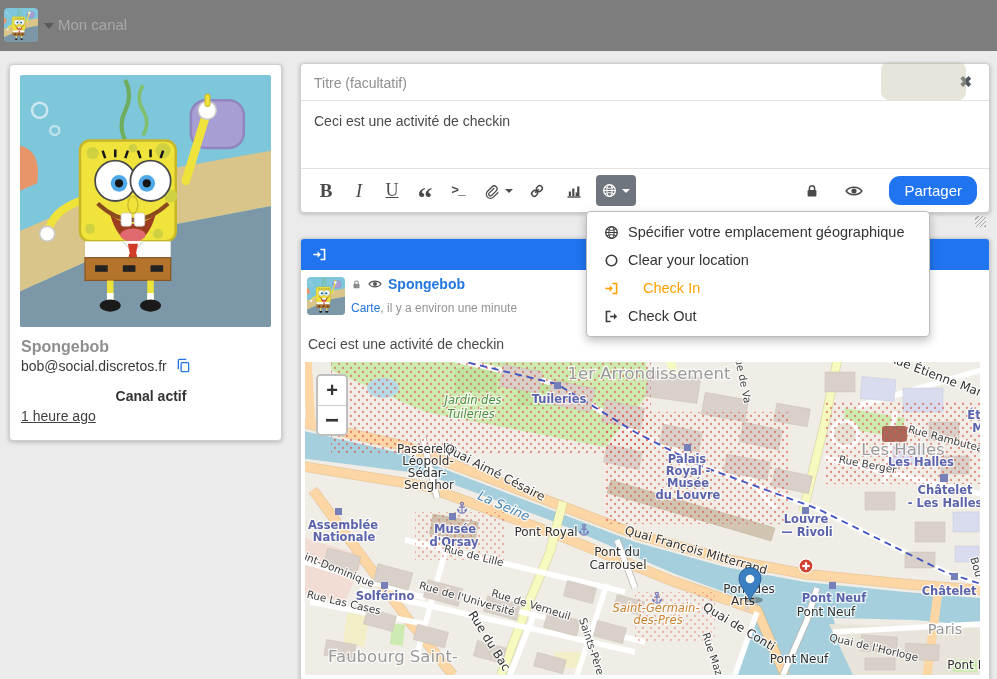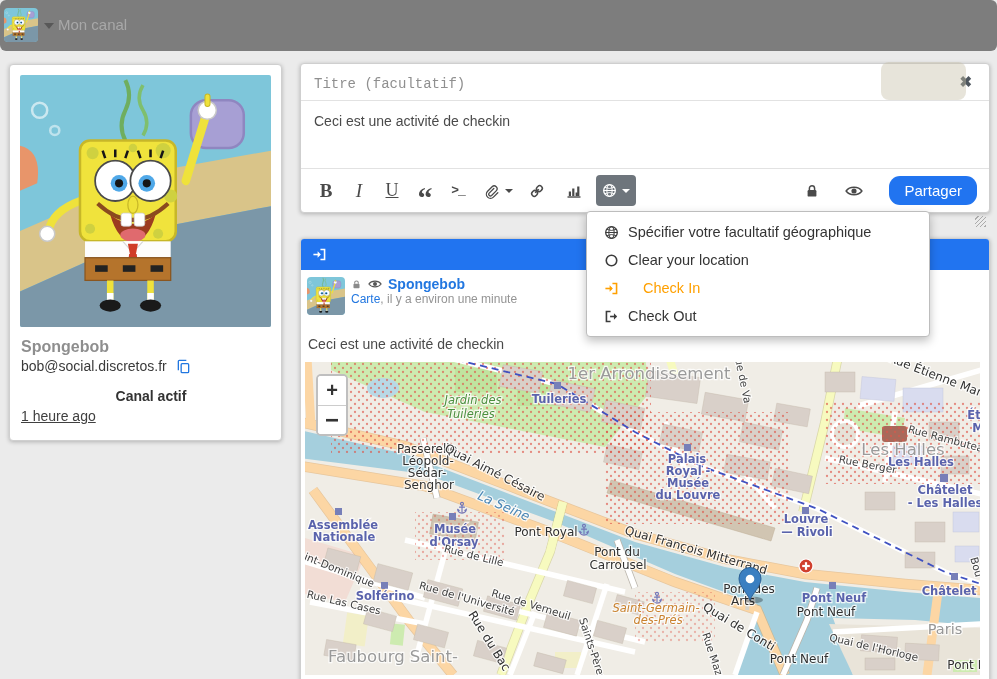--- a/index.html
+++ b/index.html
@@ -1,40 +1,40 @@
 <!DOCTYPE html>
 <html><head>
 <meta charset="utf-8">
 <style>
   * { margin:0; padding:0; box-sizing:border-box; }
   html,body { width:997px; height:679px; overflow:hidden; }
   body { font-family:"Liberation Sans", sans-serif; background:#ebebeb; position:relative; }
   .abs { position:absolute; }
 
   
-  #navbar { position:absolute; left:0; top:0; width:997px; height:51px; background:#7d7d7d; z-index:10;border-radius:6px; }
+  #navbar { position:absolute; left:0; top:0; width:997px; height:51px; background:#7d7d7d; z-index:10; }
   #nav-avatar { position:absolute; left:4px; top:8px; width:34px; height:34px; border-radius:4px; overflow:hidden; cursor:pointer; }
   #nav-caret { position:absolute; left:44px; top:23px; width:0; height:0; border-left:5px solid transparent; border-right:5px solid transparent; border-top:6px solid #585858; cursor:pointer; }
   #nav-title { position:absolute; left:58px; top:16px; font-size:15px; color:#a8a8a8; cursor:pointer; }
 
   
   .panel { position:absolute; background:#fff; border:1px solid #cfcfcf; border-radius:4px; box-shadow:0 1px 4px rgba(0,0,0,.25); }
 
   
   #profile-card { left:9px; top:64px; width:273px; height:377px; }
   #profile-img { margin:10px auto 0; width:251px; height:252px; display:block; border-radius:2px; }
   #profile-name { margin:11px 0 2px 11px; font-size:16px; font-weight:bold; color:#8e8e8e; }
-  #profile-addr-row { margin:2px 0 0 11px; font-size:14px; color:#3a3a3a; display:flex; align-items:center; gap:9px; }
+  #profile-addr-row { margin:2px 0 0 11px; font-size:14px; color:#3a3a3a; display:flex; gap:9px; }
   #profile-status-label { margin:14px 0 0 11px; font-size:14px; font-weight:bold; color:#333;text-align:center; }
   #profile-status-time { margin:4px 0 0 11px; font-size:14px; color:#404040;text-decoration:underline; }
 
   
   #editor { left:300px; top:63px; width:690px; height:150px; }
   #editor-title-row { padding:10px 13px 8px; }
-  #editor-title-input { width:640px; border:0; outline:none; font-size:14px; color:#555; font-family:Liberation Mono, monospace; background:transparent; }
+  #editor-title-input { width:640px; border:0; outline:none; font-size:14px; color:#555; font-family:Liberation Sans, sans-serif; background:transparent; }
   #editor-title-input::placeholder { color:#8f8f8f; opacity:1; }
   .hdiv { border-top:1px solid #e2e2e2; }
   #editor-body { width:100%; height:66px; border:0; outline:none; resize:none; padding:12px 13px; font-size:14px; color:#4a4a4a; font-family:"Liberation Sans",sans-serif; }
   #editor-close { position:absolute; right:17px; top:9px; font-size:15px; color:#4e565e; cursor:pointer; font-weight:bold; }
   #resize-handle { position:absolute; right:3px; top:152px; width:11px; height:11px;
       background:repeating-linear-gradient(135deg, transparent 0 2px, #9a9a9a 2px 3px); opacity:.8; cursor:nwse-resize; }
   #toolbar { position:absolute; left:0; bottom:0; width:100%; height:44px; border-top:1px solid #e2e2e2; display:flex; align-items:center; padding:0 12px; }
   .tb { background:none; border:0; cursor:pointer; color:#4a4a4a; display:flex; align-items:center; justify-content:center; height:30px; min-width:26px; margin-right:7px; }
   .tb-bold { font-family:"Liberation Serif",serif; font-weight:bold; font-size:19px; }
   .tb-italic { font-family:"Liberation Serif",serif; font-style:italic; font-size:19px; }
@@ -58,21 +58,21 @@
   .menu-item.hl { color:#ffa000;gap:24px; }
 
   
   #post { left:300px; top:238px; width:690px; height:461px; overflow:hidden; }
   #post-titlebar { height:31px; background:#2174f0; display:flex; align-items:center; padding:0 11px; }
   #post-header { position:relative; height:58px; }
   #post-avatar { position:absolute; left:6px; top:7px; width:38px; height:38px; border-radius:4px; overflow:hidden; cursor:pointer; }
   #post-meta { position:absolute; left:50px; top:6px; }
   #post-meta .row1 { display:flex; align-items:center; gap:6px; font-size:14px; }
   #post-author { color:#2277e0; font-weight:bold; cursor:pointer; text-decoration:none; }
-  #post-meta .row2 { font-size:12px; color:#949494; margin-top:0; }
+  #post-meta .row2 { font-size:12px; color:#949494; margin-top:9px; }
   #post-location-link { color:#2277e0; cursor:pointer; }
   #post-body { padding:8px 7px 10px; font-size:14px; color:#4a4a4a; }
   #map-wrap { position:relative; margin-left:4px; width:675px; height:313px; background:#f0ede6; overflow:hidden; cursor:grab; }
 
   
   #zoom-ctl { position:absolute; left:11px; top:12px; width:32px; border:2px solid rgba(0,0,0,.25); border-radius:5px; overflow:hidden; background:#fff; z-index:20; }
   .zbtn { width:100%; height:29px; display:flex; align-items:center; justify-content:center; font-size:20px; font-weight:bold; color:#333; background:#fff; border:0; cursor:pointer; font-family:"Liberation Sans",sans-serif; }
   #zoom-out { border-top:1px solid #ccc; font-size:24px; line-height:20px; }
 
   
@@ -549,21 +549,21 @@
       <button class="zbtn" id="zoom-out">−</button>
     </div>
   </div>
 </div>
 
 <div id="location-menu" class="abs">
   <div class="menu-item">
     <svg width="15" height="15" style="color:#3c3c3c">
         <use href="#i-globe"></use>
       </svg>
-    <span>Spécifier votre facultatif géographique</span>
+    <span>Spécifier votre emplacement géographique</span>
   </div>
   <div class="menu-item">
     <svg width="15" height="15" style="color:#3c3c3c">
         <use href="#i-circle-o"></use>
       </svg>
     <span>Clear your location</span>
   </div>
   <div class="menu-item hl">
     <svg width="15" height="15">
         <use href="#i-sign-in"></use>

